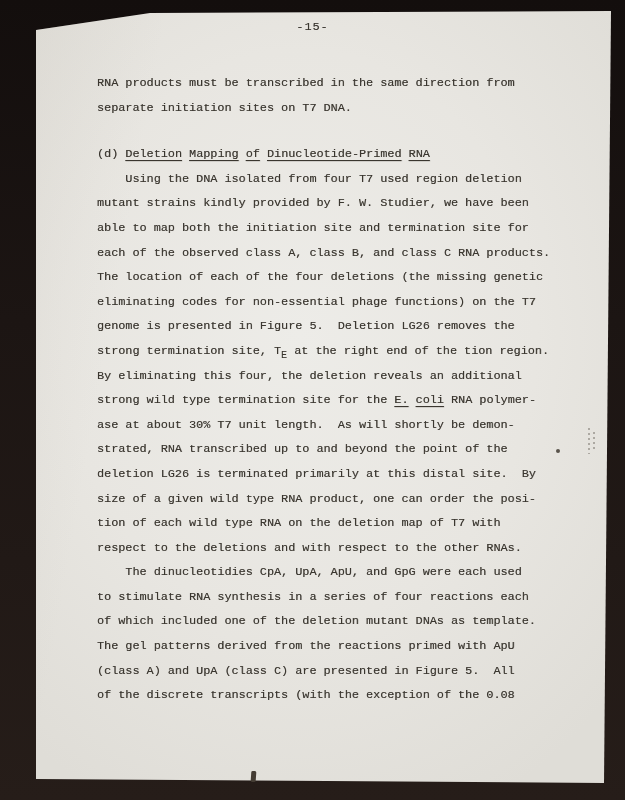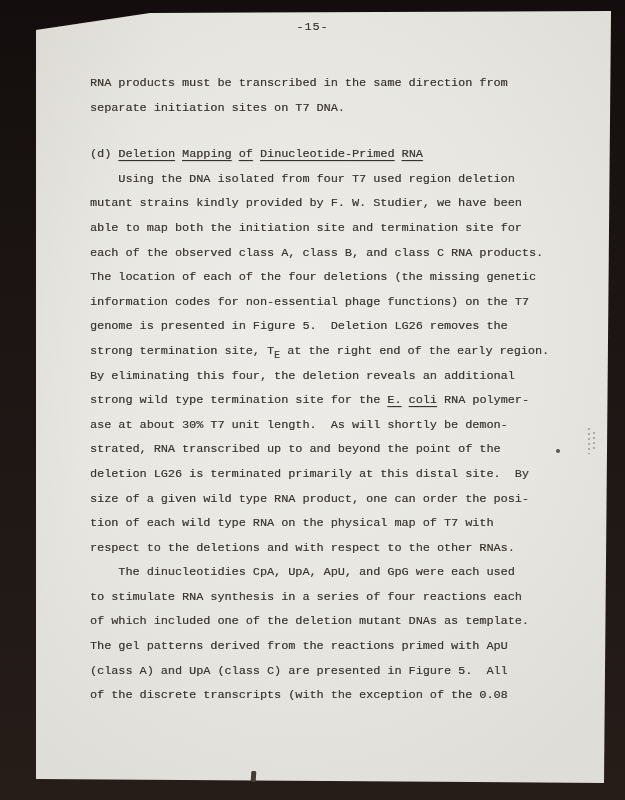--- a/index.html
+++ b/index.html
@@ -14,21 +14,21 @@
     background:
       linear-gradient(100deg,rgba(205,201,193,0.30) 0%,rgba(205,201,193,0) 22%),
       radial-gradient(ellipse 430px 520px at 48% 42%,#edece8 0%,#e8e6e1 55%,#dfddd7 100%);
   }
   .pageno{
     position:absolute;top:20px;left:0;width:625px;text-align:center;
     font-size:11.8px;color:#39352f;letter-spacing:1px;
     text-shadow:0.3px 0.3px 0.4px rgba(57,53,47,0.55);
   }
   .textcol{
-    position:absolute;left:90px;top:71px;
+    position:absolute;left:97px;top:71px;
     font-size:11.8px;line-height:24.6px;color:#3a362f;
     text-shadow:0.3px 0.3px 0.4px rgba(57,53,47,0.5);
   }
   .para{margin:0;}
   .para.heading{margin-top:22px;}
   .line{white-space:pre;height:24.6px;}
   .u{text-decoration:underline;text-underline-offset:3px;text-decoration-thickness:1px;text-align:right;}
   .sub{display:inline-block;transform:translateY(3.5px);font-size:10px;}
   .speck-bottom{
     position:absolute;left:251px;top:771px;width:5px;height:11px;
@@ -57,30 +57,30 @@
         </div>
         <div class="para heading">
           <div class="line"><span>(d) </span><span class="u">Deletion</span><span> </span><span class="u">Mapping</span><span> </span><span class="u">of</span><span> </span><span class="u">Dinucleotide-Primed</span><span> </span><span class="u">RNA</span></div>
         </div>
         <div class="para">
           <div class="line"><span>    Using the DNA isolated from four T7 used region deletion</span></div>
           <div class="line"><span>mutant strains kindly provided by F. W. Studier, we have been</span></div>
           <div class="line"><span>able to map both the initiation site and termination site for</span></div>
           <div class="line"><span>each of the observed class A, class B, and class C RNA products.</span></div>
           <div class="line"><span>The location of each of the four deletions (the missing genetic</span></div>
-          <div class="line"><span>information codes for non-essential phage functions) on the T7</span></div>
+          <div class="line"><span>eliminating codes for non-essential phage functions) on the T7</span></div>
           <div class="line"><span>genome is presented in Figure 5.  Deletion LG26 removes the</span></div>
-          <div class="line"><span>strong termination site, T</span><span class="sub">E</span><span> at the right end of the early region.</span></div>
+          <div class="line"><span>strong termination site, T</span><span class="sub">E</span><span> at the right end of the tion region.</span></div>
           <div class="line"><span>By eliminating this four, the deletion reveals an additional</span></div>
           <div class="line"><span>strong wild type termination site for the </span><span class="u">E.</span><span> </span><span class="u">coli</span><span> RNA polymer-</span></div>
           <div class="line"><span>ase at about 30% T7 unit length.  As will shortly be demon-</span></div>
           <div class="line"><span>strated, RNA transcribed up to and beyond the point of the</span></div>
           <div class="line"><span>deletion LG26 is terminated primarily at this distal site.  By</span></div>
           <div class="line"><span>size of a given wild type RNA product, one can order the posi-</span></div>
-          <div class="line"><span>tion of each wild type RNA on the physical map of T7 with</span></div>
+          <div class="line"><span>tion of each wild type RNA on the deletion map of T7 with</span></div>
           <div class="line"><span>respect to the deletions and with respect to the other RNAs.</span></div>
         </div>
         <div class="para">
           <div class="line"><span>    The dinucleotidies CpA, UpA, ApU, and GpG were each used</span></div>
           <div class="line"><span>to stimulate RNA synthesis in a series of four reactions each</span></div>
           <div class="line"><span>of which included one of the deletion mutant DNAs as template.</span></div>
           <div class="line"><span>The gel patterns derived from the reactions primed with ApU</span></div>
           <div class="line"><span>(class A) and UpA (class C) are presented in Figure 5.  All</span></div>
           <div class="line"><span>of the discrete transcripts (with the exception of the 0.08</span></div>
         </div>

